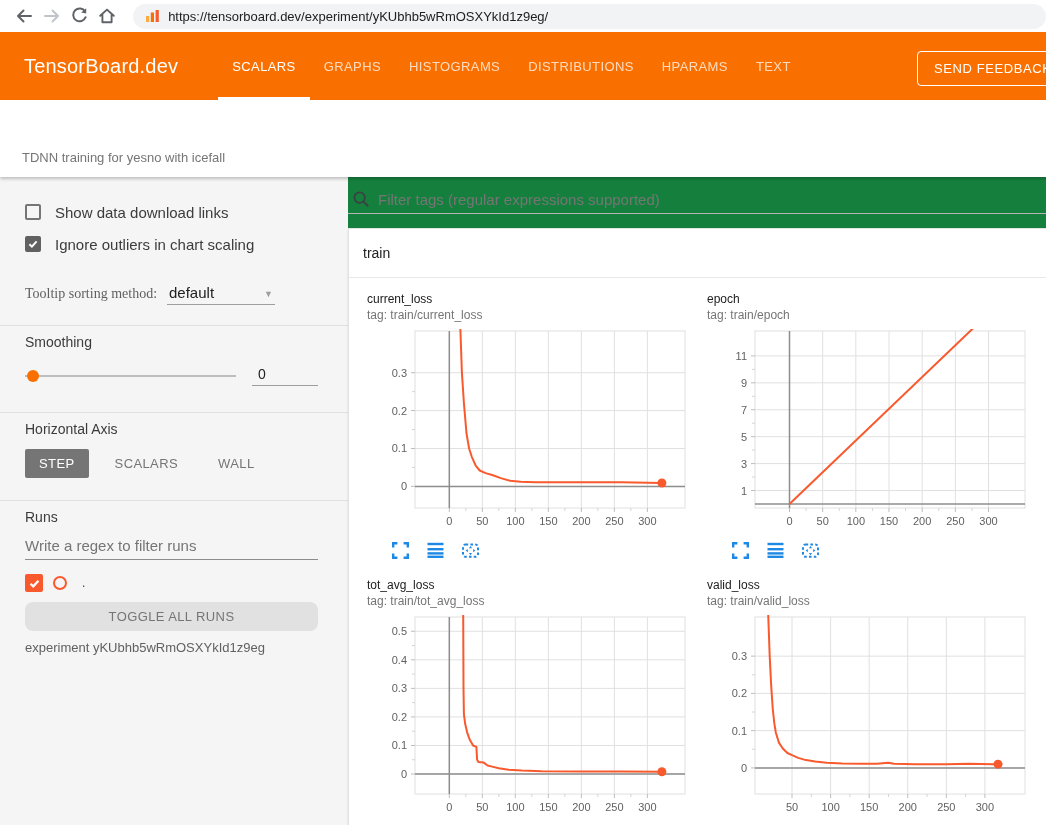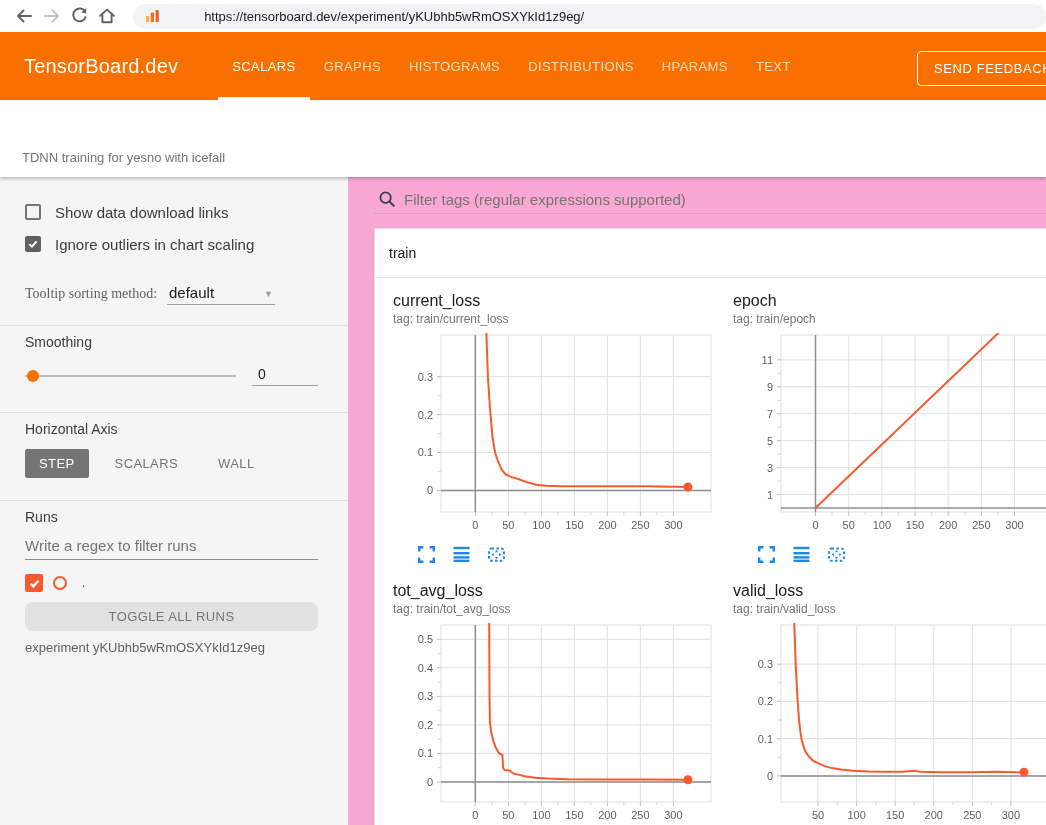--- a/index.html
+++ b/index.html
@@ -4,21 +4,21 @@
 <style>
   * { margin:0; padding:0; box-sizing:border-box; }
   html,body { width:1046px; height:825px; overflow:hidden; background:#fff;
     font-family:"Liberation Sans", sans-serif; }
   body { position:relative; }
 
   
   .browser-bar { height:32px; background:#fff; display:flex; align-items:center; padding-left:10px; }
   .nav-btn { width:28px; height:28px; display:flex; align-items:center; justify-content:center; border-radius:50%; }
   .url-pill { margin-left:12px; width:920px; height:25px; background:#f1f3f4; border-radius:14px;
-    display:flex; align-items:center; padding:0 12px;gap:36px; }
+    display:flex; align-items:center; padding:0 12px; }
   .url-text { font-size:13px; color:#202124; margin-left:8px; white-space:nowrap; }
 
   
   .tb-header { height:68px; background:#fa7000; display:flex; align-items:stretch; position:relative; }
   .tb-logo { color:#fff; font-size:20px; font-weight:500; letter-spacing:.2px; display:flex; align-items:center;
     margin-left:24px; margin-right:40px; white-space:nowrap; }
   .tb-tabs { display:flex; align-items:stretch; }
   .tb-tab { display:flex; align-items:center; padding:3px 14px 0 14px; border-bottom:3px solid transparent;
     color:rgba(255,255,255,.75); font-size:13px; font-weight:500; letter-spacing:.4px; cursor:pointer; white-space:nowrap; }
   .tb-tab.active { color:#fff; border-bottom-color:#fff; }
@@ -62,32 +62,32 @@
   .regex-input::placeholder { color:#757575; }
   .run-row { margin-top:13px; display:flex; align-items:center; height:20px; }
   .run-cb { width:18px; height:18px; border-radius:2px; background:#f85a2e; display:flex; align-items:center; justify-content:center; }
   .run-swatch { width:14px; height:14px; border:2px solid #f85a2e; border-radius:50%; margin-left:10px; }
   .run-name { margin-left:15px; font-size:12px; color:#424242; }
   .toggle-runs-btn { margin-top:9px; width:293px; height:29px; background:#e1e1e1; border:none; border-radius:8px;
     font-size:13px; letter-spacing:.4px; color:#757575; font-family:inherit; }
   .exp-label { margin-top:9px; font-size:13px; color:#616161; }
 
   
-  .main { flex:1; background:#f9a8d4; padding-top:8px; min-width:0;padding-left:26px; }
+  .main { flex:1; background:#15803d; padding-top:8px; min-width:0; }
   .filter-row { height:29px; display:flex; align-items:center; border-bottom:1px solid #b5b5b5; padding-left:4px; }
   .filter-input { flex:1; border:none; background:transparent; outline:none; font-size:15px; color:#212121;
     margin-left:8px; font-family:inherit; }
   .filter-input::placeholder { color:#757575; }
   .group-card { margin-top:14px; width:730px; background:#fff; border:1px solid #e3e3e3;
     box-shadow:0 1px 2px rgba(0,0,0,.12); }
   .group-header { height:49px; display:flex; align-items:center; padding-left:14px; font-size:14px; color:#212121;
     border-bottom:1px solid #e8e8e8; }
   .charts-grid { display:flex; flex-wrap:wrap; }
   .chart-cell { width:340px; padding:14px 0 4px 18px; }
-  .chart-title { font-size:16px; color:#212121; }
+  .chart-title { font-size:12px; color:#212121; }
   .chart-tag { font-size:12px; color:#757575; margin-top:2px; }
   .plot-wrap { margin-top:4px; }
   .plot text { font-family:"Liberation Sans", sans-serif; font-size:11px; fill:#616161; }
   .chart-icons { margin-top:4px; margin-left:24px; display:flex; align-items:center; gap:16px; height:20px; }
   .chart-icon { width:19px; height:19px; display:inline-flex; cursor:pointer; }
 </style>
 </head>
 <body>
 
 <div class="browser-bar">

